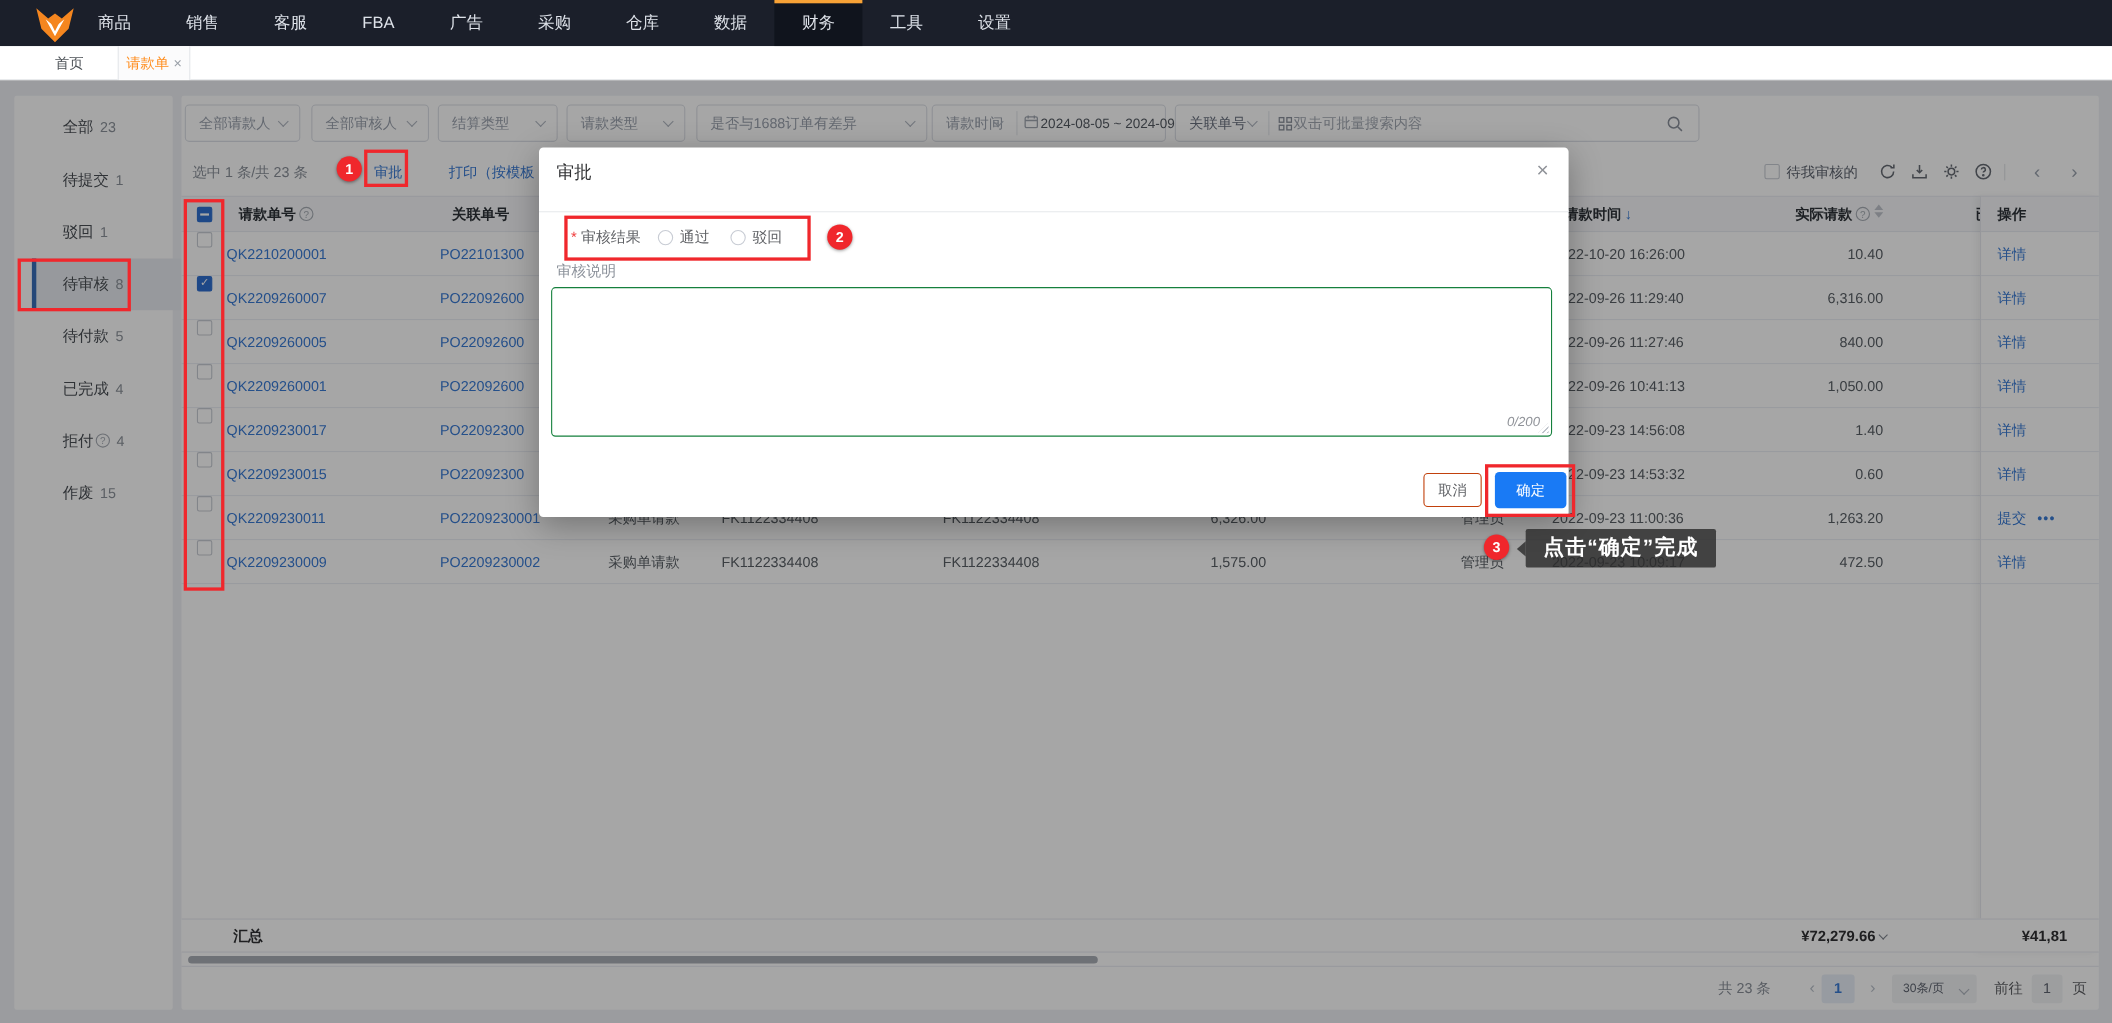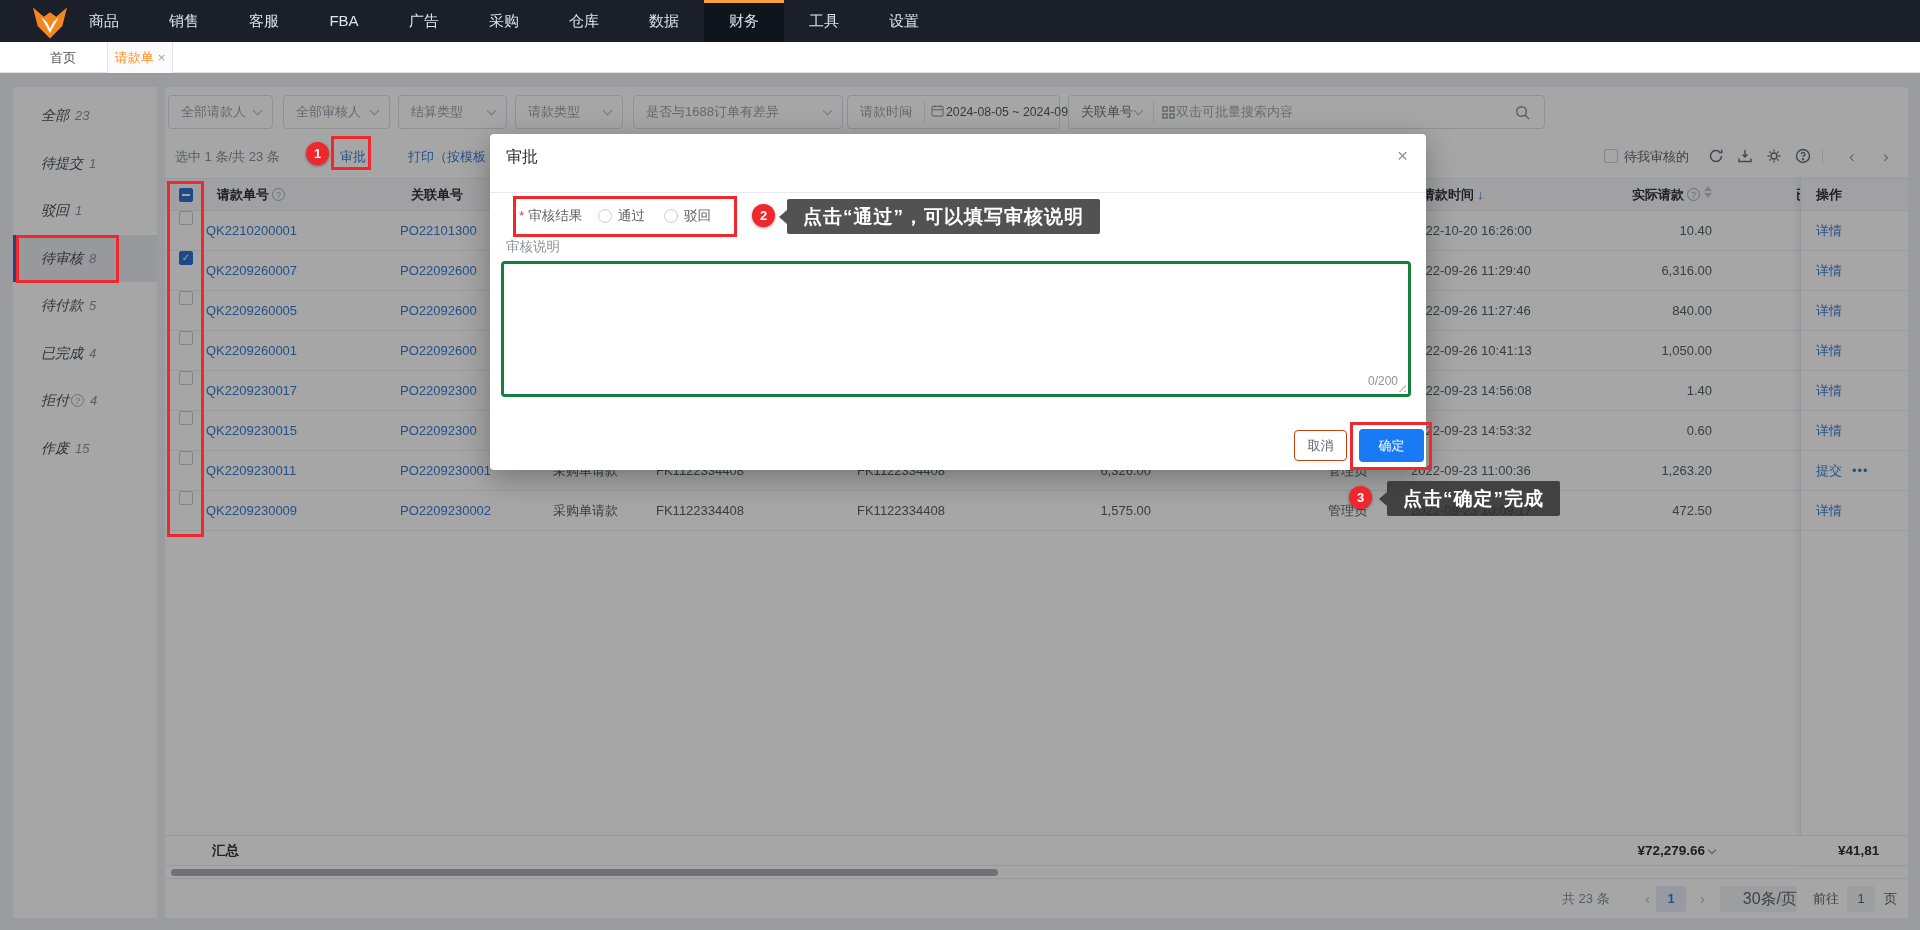--- a/index.html
+++ b/index.html
@@ -18,21 +18,21 @@
   
   .tabbar { position:absolute; left:0; top:42px; width:1920px; height:31px; background:#fff; border-bottom:1px solid #e3e5e8; z-index:10; }
   .tab { position:absolute; top:0; height:31px; line-height:31px; font-size:13px; color:#4e5358; cursor:pointer; }
   .tab-home { left:40px; padding:0 10px; }
   .tab-active { left:107px; width:66px; text-align:center; background:#fbfbfc; border-left:1px solid #e4e6ea; border-right:1px solid #e4e6ea; color:#ff8e1f; }
   .tab-close { color:#9aa0a8; font-size:13px; margin-left:4px; cursor:pointer; }
 
   
   .content { position:absolute; left:0; top:73px; width:1920px; height:857px; background:#eef0f4; }
   .side-card { position:absolute; left:13px; top:14px; width:144px; height:831px; background:#fff; border-radius:2px; }
-  .side-list { position:absolute; left:0; top:5px; width:144px;font-style:italic; }
+  .side-list { position:absolute; left:16px; top:5px; width:144px; }
   .side-item { position:relative; height:47.5px; line-height:47.5px; padding-left:28px; font-size:14px; color:#4a4f55; cursor:pointer; }
   .side-item .side-count { color:#8d939b; margin-left:6px; font-size:13px; }
   .side-item.active { background:#e9ecf1; }
   .side-item.active::before { content:""; position:absolute; left:0; top:0; width:4px; height:100%; background:#3a6db8; }
   .side-help { display:none; width:13px; height:13px; border:1px solid #a8adb5; border-radius:50%; color:#a8adb5; font-size:9px; line-height:12px; text-align:center; vertical-align:1px; margin-left:2px; }
   .side-item.has-help .side-help { display:inline-block; }
 
   
   .panel { position:absolute; left:165px; top:14px; width:1743px; height:831px; background:#fff; border-radius:2px; }
 
@@ -90,39 +90,39 @@
   .sum-v1 { position:absolute; right:193px; line-height:30px; }
   .sum-caret { display:inline-block; width:6px; height:6px; border-right:1.5px solid #7d838c; border-bottom:1.5px solid #7d838c; transform:rotate(45deg); vertical-align:2px; margin-left:4px; }
   .sum-v2-wrap { position:absolute; left:1673px; width:41px; overflow:hidden; line-height:30px; }
 
   
   .hscroll { position:absolute; left:6px; top:782px; width:827px; height:7px; border-radius:4px; background:#a9aeb6; }
   .pager { position:absolute; left:0; top:791px; width:1743px; height:40px; border-top:1px solid #e9ecf2; font-size:13px; color:#606266; }
   .pg { position:absolute; top:0; line-height:40px; }
   .pg-btn { position:absolute; top:7px; width:30px; height:26px; line-height:26px; text-align:center; border-radius:3px; background:#e8eef7; color:#3a7bd5; font-weight:bold; }
   .pg-arrow { color:#b8bfc9; font-size:15px; }
-  .pg-size { position:absolute; top:7px; left:1555px; width:77px; height:26px; line-height:26px; background:#f2f3f5; border-radius:3px; color:#5f6570; font-size:16px; text-align:right; padding-left:10px; }
+  .pg-size { position:absolute; top:7px; left:1555px; width:77px; height:26px; line-height:26px; background:#f2f3f5; border-radius:3px; color:#5f6570; font-size:11px; text-align:left; padding-left:10px; }
   .pg-input { position:absolute; top:7px; left:1682px; width:28px; height:26px; line-height:26px; background:#f2f3f5; border-radius:3px; text-align:center; color:#5f6570; }
 
   
   .mask { position:absolute; left:0; top:73px; width:1920px; height:857px; background:rgba(0,0,0,0.35); z-index:50; }
 
   
   .modal { position:absolute; left:490px; top:134px; width:936px; height:336px; background:#fff; border-radius:4px; box-shadow:0 8px 30px rgba(0,0,0,0.3); z-index:100; font-size:13.5px; }
   .m-title { position:absolute; left:16px; top:13px; font-size:16px; color:#303133; }
   .m-close { position:absolute; right:18px; top:12px; font-size:19px; color:#909399; cursor:pointer; line-height:20px; }
   .m-divider { position:absolute; left:0; top:58px; width:100%; height:1px; background:#e8eaed; }
   .m-star { color:#f03e3e; margin-right:4px; }
   .m-row1 { position:absolute; left:29px; top:72px; height:20px; line-height:20px; color:#606266; }
   .radio { display:inline-block; width:14px; height:14px; border:1px solid #c8ccd4; border-radius:50%; background:#fff; vertical-align:-2px; }
   .m-radio1 { position:absolute; left:108px; top:75px; } .m-radio2 { position:absolute; left:174px; top:75px; }
   .m-rlabel1 { position:absolute; left:128px; top:72px; line-height:20px; color:#606266; }
   .m-rlabel2 { position:absolute; left:194px; top:72px; line-height:20px; color:#606266; }
   .m-note-label { position:absolute; left:16px; top:104px; color:#8a9099; }
-  .m-textarea { position:absolute; left:11px; top:127px; width:910px; height:136px; border:3px solid #15803d; border-radius:4px; background:#fff; }
+  .m-textarea { position:absolute; left:11px; top:127px; width:910px; height:136px; border:1px solid #15803d; border-radius:4px; background:#fff;font-style:italic; }
   .m-counter { position:absolute; right:10px; bottom:6px; font-size:12px; color:#909399; }
   .m-resize { position:absolute; right:2px; bottom:2px; width:10px; height:10px; clip-path:polygon(100% 0,100% 100%,0 100%); background:repeating-linear-gradient(135deg,transparent 0 2px,#c0c4cc 2px 3.5px); }
   .m-btn-cancel { position:absolute; left:804px; top:296px; width:53px; height:31px; line-height:29px; text-align:center; border:1px solid #c2410c; border-radius:4px; color:#606266; font-size:13px; cursor:pointer; background:#fff; }
   .m-btn-ok { position:absolute; left:869px; top:295px; width:65px; height:33px; line-height:33px; text-align:center; border-radius:4px; background:#197af5; color:#fff; font-size:13px; cursor:pointer; }
 
   
   .ann-box { position:absolute; border:3px solid #f0272c; z-index:120; }
   .ann-badge { position:absolute; width:23px; height:23px; border-radius:50%; background:#f0272c; color:#fff; font-size:13px; font-weight:bold; text-align:center; line-height:23px; z-index:121; box-shadow:0 1px 3px rgba(0,0,0,.4); }
   .ann-tip { position:absolute; height:35px; line-height:35px; padding:0 16px; background:rgba(44,44,44,0.82); color:#fff; font-size:19px; font-weight:bold; border-radius:2px; white-space:nowrap; z-index:121; letter-spacing:1px; }
   .ann-tip::before { content:""; position:absolute; left:-8px; top:50%; margin-top:-7px; border-top:7px solid transparent; border-bottom:7px solid transparent; border-right:8px solid rgba(44,44,44,0.82); }
@@ -510,16 +510,15 @@
   </div>
 
   <div class="ann-box" style="left:16px;top:235px;width:103px;height:48px"></div>
   <div class="ann-box" style="left:331px;top:136px;width:40px;height:34px"></div>
   <div class="ann-box" style="left:167px;top:181px;width:37px;height:356px"></div>
   <div class="ann-box" style="left:513px;top:196px;width:224px;height:41px"></div>
   <div class="ann-box" style="left:1350px;top:422px;width:82px;height:48px"></div>
   <span class="ann-badge" style="left:306px;top:142px">1</span>
   <span class="ann-badge" style="left:752px;top:204px">2</span>
   <span class="ann-badge" style="left:1349px;top:486px">3</span>
-  <span class="ann-tip" style="left:787px;top:199px">点击“通过”，可以填写审核说明</span>
   <span class="ann-tip" style="left:1387px;top:481px">点击“确定”完成</span>
 
 </div>
 
 </body></html>

